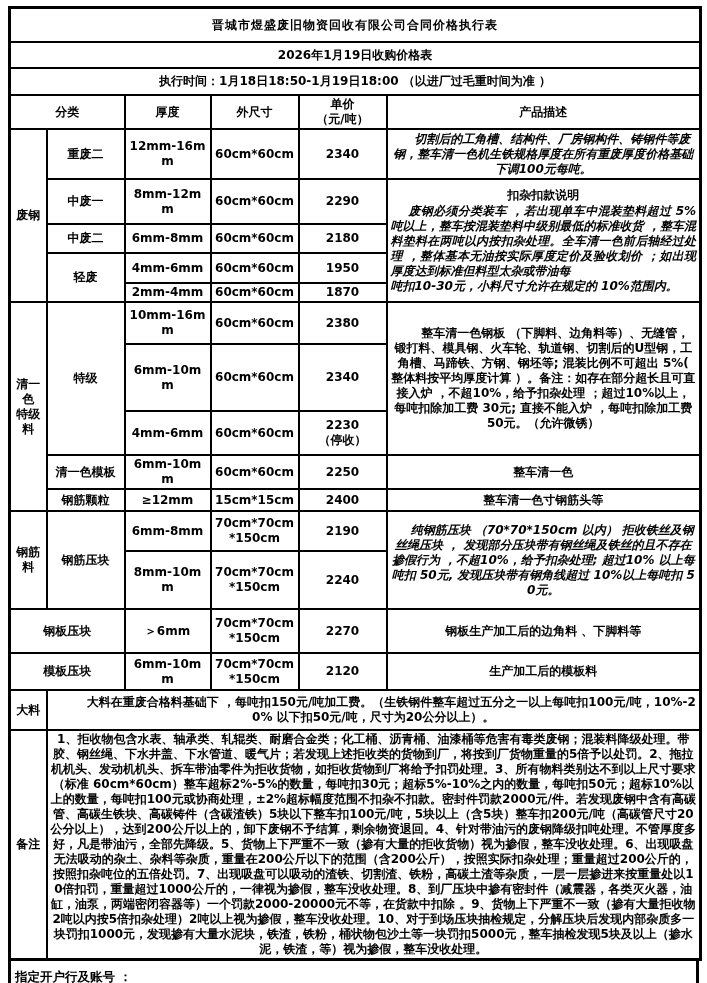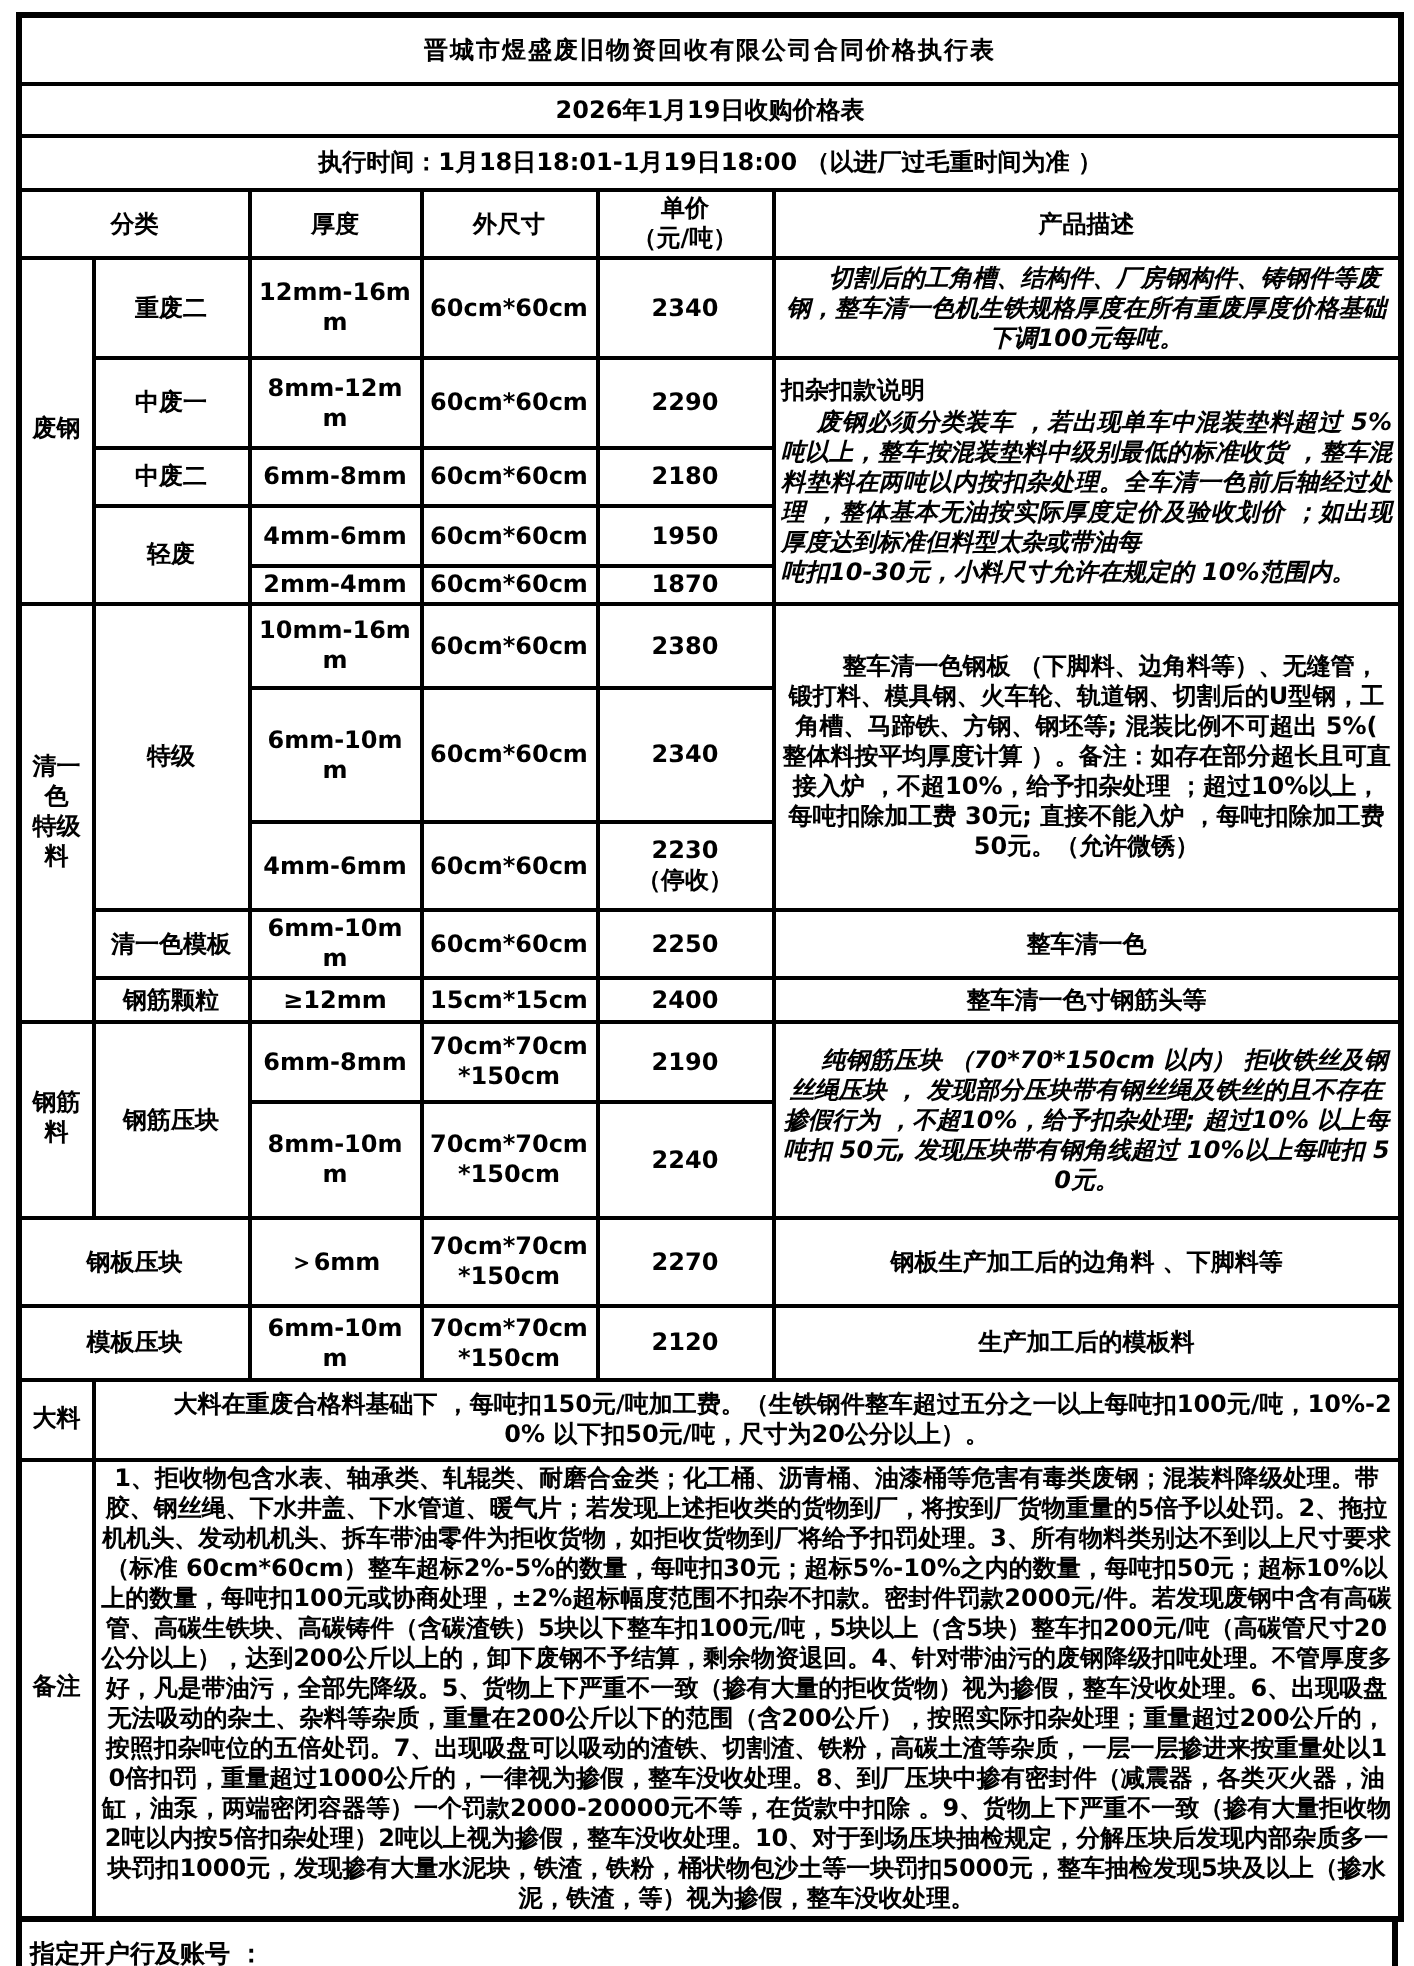--- a/index.html
+++ b/index.html
@@ -10,25 +10,25 @@
     font-size:12px;line-height:1.25;overflow:hidden;word-break:break-all;}
   td.title{font-size:18px;height:30px;letter-spacing:1px;}
   td.subtitle{font-size:13px;height:22px;}
   td.exec{font-size:12.5px;height:23px;}
   td.colhead{font-size:12.5px;height:28px;}
   .pre{white-space:pre-line;}
   td.desc{font-size:11.5px;text-align:center;padding:2px 5px;}
   .desc-just{text-align:justify;text-justify:inter-character;}
   .indent1{text-indent:1.5em;font-style:italic;}
   .indent2{text-indent:2em;}
-  .desc-title{text-align:left;margin-bottom:1px;}
+  .desc-title{text-align:center;margin-bottom:1px;}
   td.bigrow{font-size:11.5px;text-align:left;padding:2px 6px;}
   td.notes{font-size:11px;line-height:1.32;text-align:justify;text-justify:inter-character;
     padding:3px 6px;vertical-align:middle;}
-  td.sidelabel{font-size:12px;font-family:Liberation Mono, monospace;}
+  td.sidelabel{font-size:12px;}
   .footer-box{width:691px;box-sizing:border-box;border:3px solid #000;border-top:none;
     padding:6px 4px 8px 4px;}
   .footer-box .fline{font-size:12.5px;line-height:1.55;white-space:pre-wrap;}
 </style>
 </head>
 <body>
 
 <div class="page">
   <table class="price">
     <colgroup>
@@ -41,21 +41,21 @@
     </colgroup>
 
     <tbody>
         <tr>
       <td colspan="6" class="title">晋城市煜盛废旧物资回收有限公司合同价格执行表</td>
     </tr>
     <tr>
       <td colspan="6" class="subtitle">2026年1月19日收购价格表</td>
     </tr>
     <tr>
-      <td colspan="6" class="exec">执行时间：1月18日18:01-1月19日18:00 （以进厂过毛重时间为准 ）</td>
+      <td colspan="6" class="exec">执行时间：1月18日18:50-1月19日18:00 （以进厂过毛重时间为准 ）</td>
     </tr>
 
     <tr>
       <td colspan="2" class="colhead">分类</td>
       <td class="colhead">厚度</td>
       <td class="colhead">外尺寸</td>
       <td class="colhead pre">单价
 （元/吨）</td>
       <td class="colhead">产品描述</td>
     </tr>

